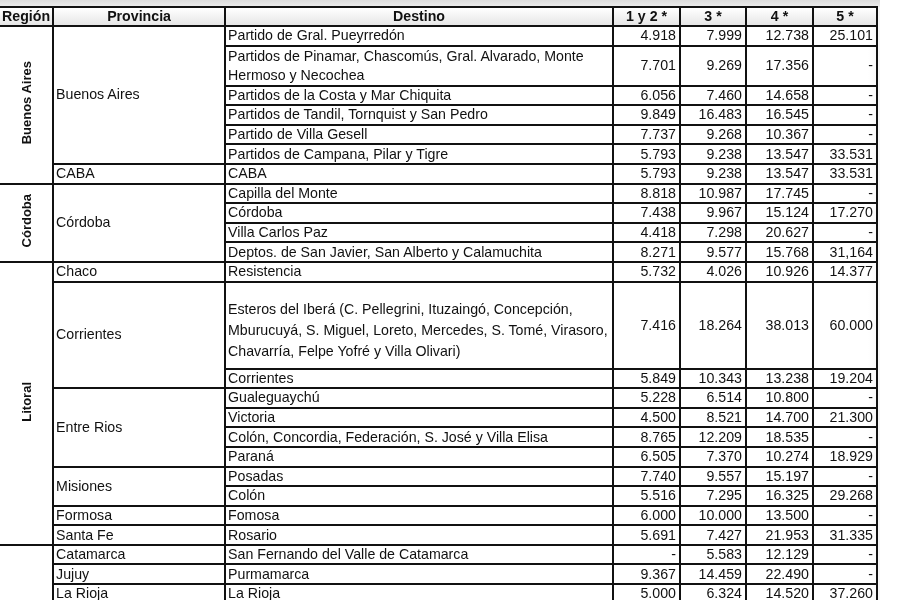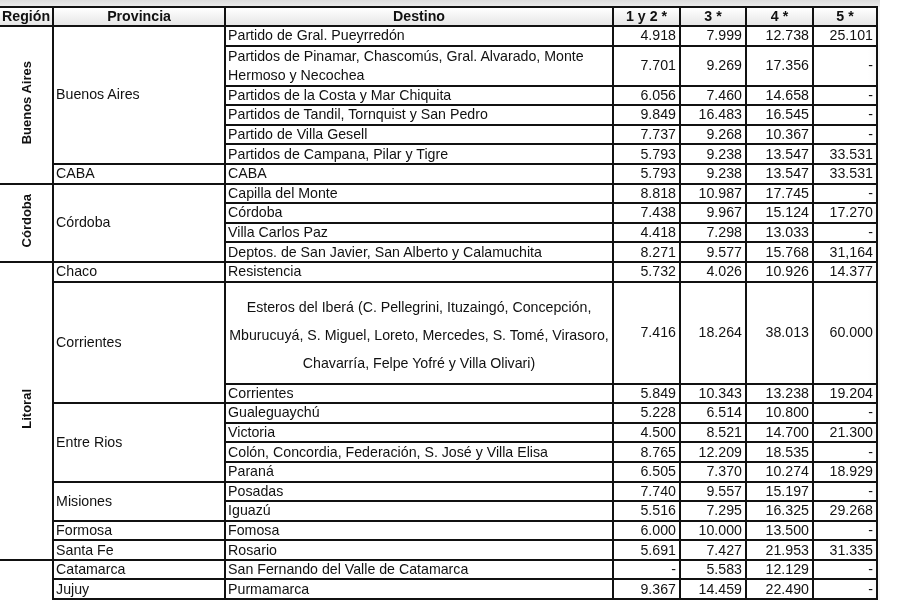--- a/index.html
+++ b/index.html
@@ -46,21 +46,21 @@
       text-align: center;
       height: 16px;
       background: linear-gradient(#ffffff, #e6e6e6);
       font-size: 14.2px;
     }
     table.tariffs td.num {
       text-align: right;
       padding-right: 3px;
     }
     table.tariffs td.dest.multi { white-space: normal; line-height: 19px; }
-    table.tariffs td.dest.multi3 { white-space: normal; line-height: 28px; padding-top: 10px; padding-bottom: 6px; text-align: center; }
+    table.tariffs td.dest.multi3 { white-space: normal; line-height: 21px; padding-top: 16px; padding-bottom: 6px; }
     table.tariffs td.region {
       text-align: center;
       padding: 0;
       font-weight: bold;
       font-size: 13px;
     }
     .vlabel {
       display: inline-block;
       writing-mode: vertical-rl;
       transform: rotate(180deg);
@@ -165,21 +165,21 @@
         <td class="dest">Córdoba</td>
         <td class="num">7.438</td>
         <td class="num">9.967</td>
         <td class="num">15.124</td>
         <td class="num">17.270</td>
       </tr>
       <tr class="r">
         <td class="dest">Villa Carlos Paz</td>
         <td class="num">4.418</td>
         <td class="num">7.298</td>
-        <td class="num">13.033</td>
+        <td class="num">20.627</td>
         <td class="num">-</td>
       </tr>
       <tr class="r">
         <td class="dest">Deptos. de San Javier, San Alberto y Calamuchita</td>
         <td class="num">8.271</td>
         <td class="num">9.577</td>
         <td class="num">15.768</td>
         <td class="num">31,164</td>
       </tr>
 
@@ -238,21 +238,21 @@
       </tr>
       <tr class="r">
         <td rowspan="2">Misiones</td>
         <td class="dest">Posadas</td>
         <td class="num">7.740</td>
         <td class="num">9.557</td>
         <td class="num">15.197</td>
         <td class="num">-</td>
       </tr>
       <tr class="r">
-        <td class="dest">Iguazú</td>
+        <td class="dest">Colón</td>
         <td class="num">5.516</td>
         <td class="num">7.295</td>
         <td class="num">16.325</td>
         <td class="num">29.268</td>
       </tr>
       <tr class="r">
         <td>Formosa</td>
         <td class="dest">Fomosa</td>
         <td class="num">6.000</td>
         <td class="num">10.000</td>

